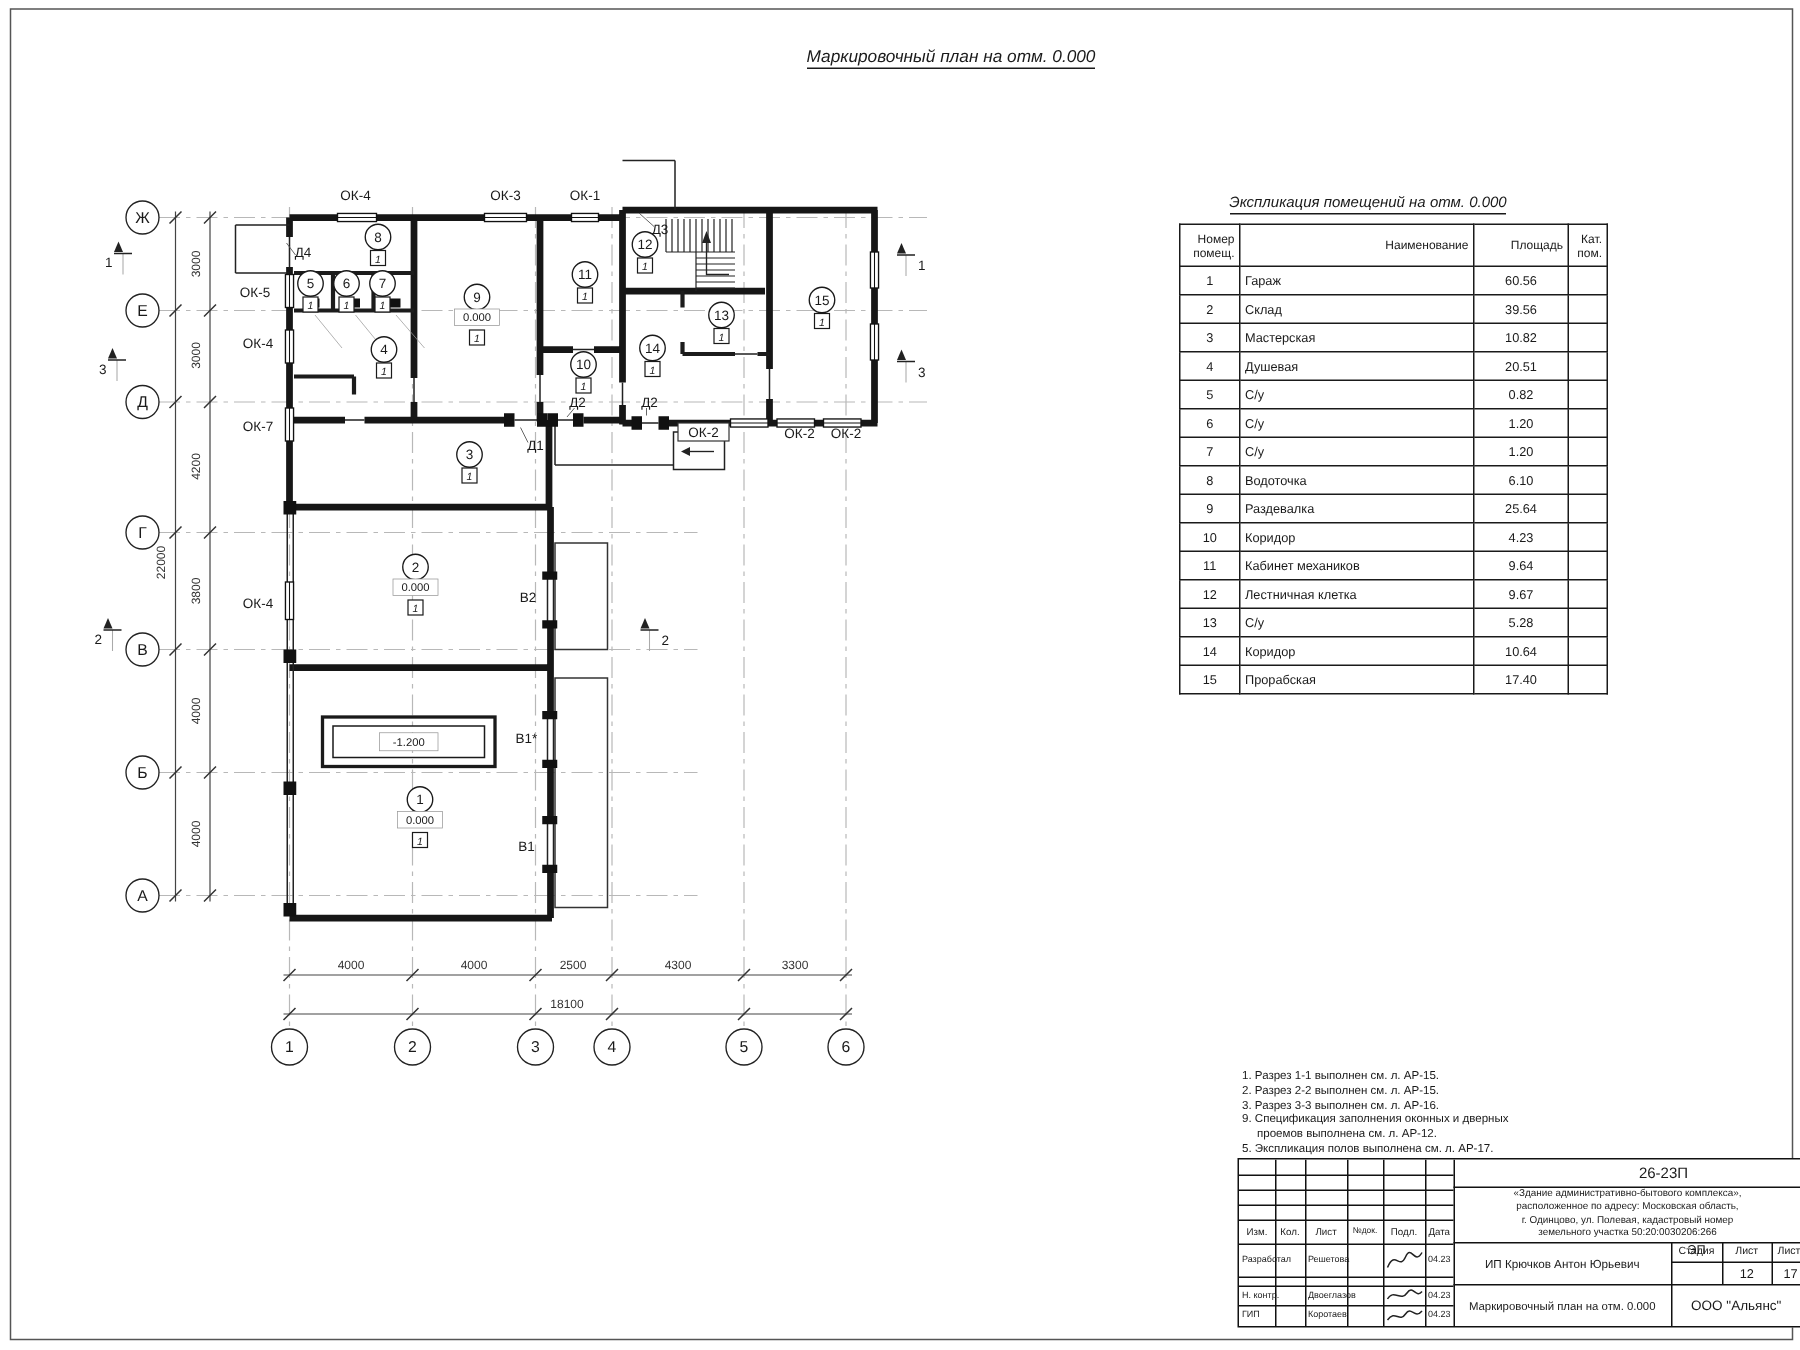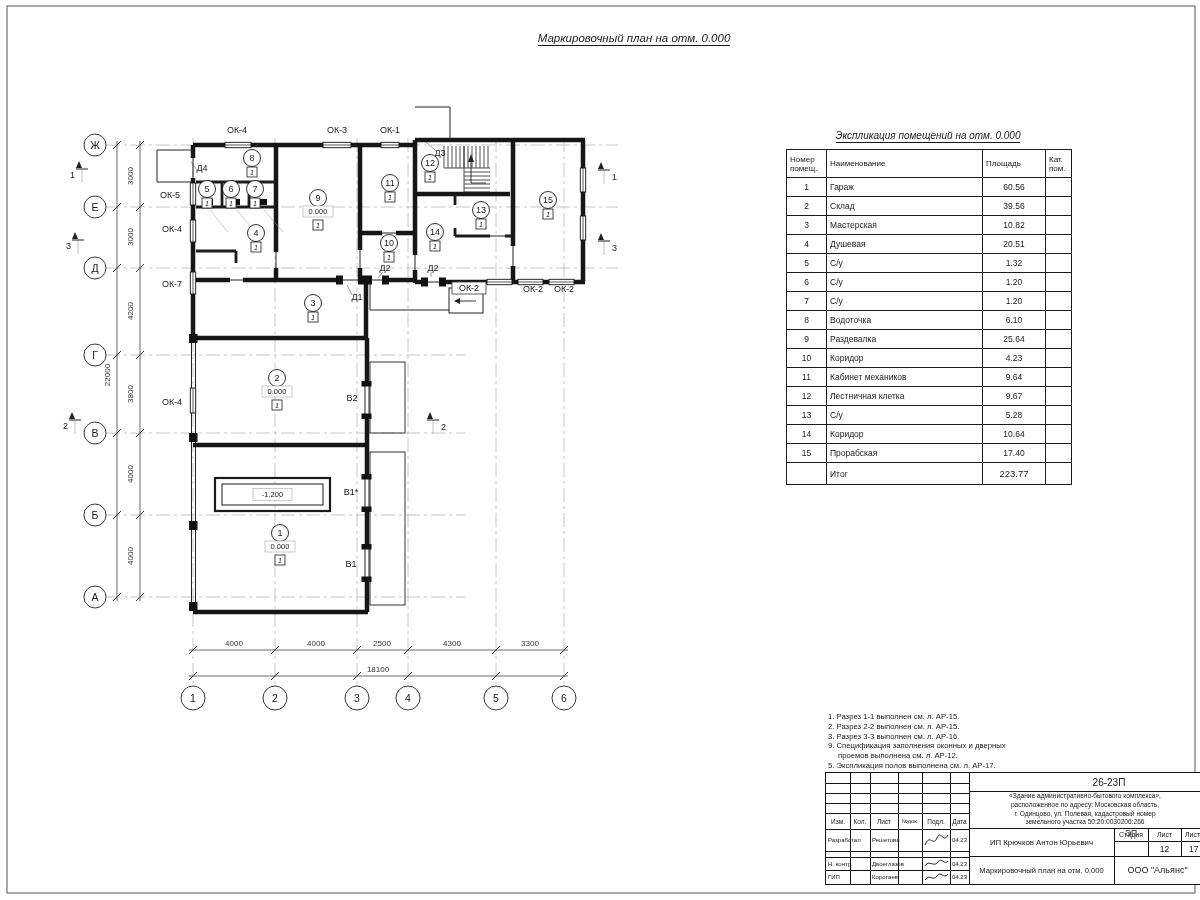--- a/index.html
+++ b/index.html
@@ -12,26 +12,26 @@
   .dim{font-size:8px;text-anchor:middle;fill:#333;}
   .axis{font-size:10.5px;text-anchor:middle;}
   .rnum{font-size:9px;text-anchor:middle;}
   .elev{font-size:7.5px;text-anchor:middle;}
   .fmark{font-size:7px;font-style:italic;text-anchor:middle;}
   .secnum{font-size:9px;}
 
   .abs{position:absolute;}
   .plan-title{left:452px;top:32px;width:364px;text-align:center;font-size:11.5px;font-style:italic;}
   .plan-title span{border-bottom:1px solid #1a1a1a;padding-bottom:1px;}
-  .table-title{left:792px;top:130px;width:272px;text-align:center;font-size:10px;font-style:italic;}
+  .table-title{left:776px;top:130px;width:272px;text-align:center;font-size:10px;font-style:italic;}
   .table-title span{border-bottom:1px solid #1a1a1a;padding-bottom:1px;}
 
   table.expl{position:absolute;left:786px;top:149px;border-collapse:collapse;border:1.6px solid #1a1a1a;table-layout:fixed;}
   table.expl th,table.expl td{border:1px solid #1a1a1a;font-size:8.5px;font-weight:normal;padding:0 3px;height:19px;box-sizing:border-box;}
-  table.expl th{font-size:8px;text-align:left;height:28px;}
+  table.expl th{font-size:8px;text-align:right;height:28px;}
   .c-num{width:40px;text-align:center;}
   .c-name{width:156px;text-align:left;}
   .c-area{width:63px;text-align:center;margin-left:36px;}
   .c-cat{width:26px;text-align:center;margin-top:48px;}
   tr.total td{height:22px;}
   tr.total .c-area{font-size:9.5px;}
 
   .notes{left:828px;top:712px;width:230px;font-size:7.7px;line-height:9.8px;}
   .notes .indent{padding-left:10px;}
 
@@ -343,21 +343,21 @@
       </tr>
   <tr>
         <td class="c-num">4</td>
         <td class="c-name">Душевая</td>
         <td class="c-area">20.51</td>
         <td class="c-cat"></td>
       </tr>
   <tr>
         <td class="c-num">5</td>
         <td class="c-name">С/у</td>
-        <td class="c-area">1.32</td>
+        <td class="c-area">0.82</td>
         <td class="c-cat"></td>
       </tr>
   <tr>
         <td class="c-num">6</td>
         <td class="c-name">С/у</td>
         <td class="c-area">1.20</td>
         <td class="c-cat"></td>
       </tr>
   <tr>
         <td class="c-num">7</td>
@@ -406,26 +406,20 @@
         <td class="c-name">Коридор</td>
         <td class="c-area">10.64</td>
         <td class="c-cat"></td>
       </tr>
   <tr>
         <td class="c-num">15</td>
         <td class="c-name">Прорабская</td>
         <td class="c-area">17.40</td>
         <td class="c-cat"></td>
       </tr>
-  <tr class="total">
-    <td class="c-num"></td>
-    <td class="c-name">Итог</td>
-    <td class="c-area">223.77</td>
-    <td class="c-cat"></td>
-  </tr>
 </tbody>
   </table>
 
 <div class="abs notes">
   <div>1. Разрез 1-1 выполнен см. л. АР-15.</div>
   <div>2. Разрез 2-2 выполнен см. л. АР-15.</div>
   <div>3. Разрез 3-3 выполнен см. л. АР-16.</div>
   <div>9. Спецификация заполнения оконных и дверных</div>
   <div class="indent">проемов выполнена см. л. АР-12.</div>
   <div>5. Экспликация полов выполнена см. л. АР-17.</div>

